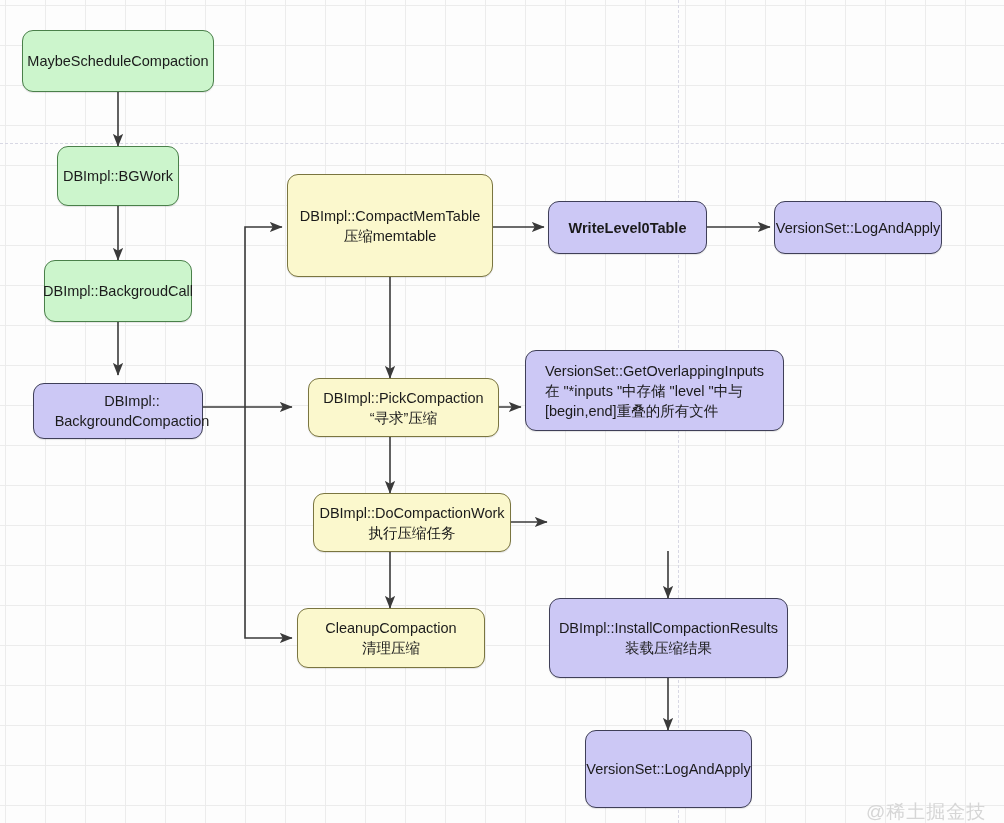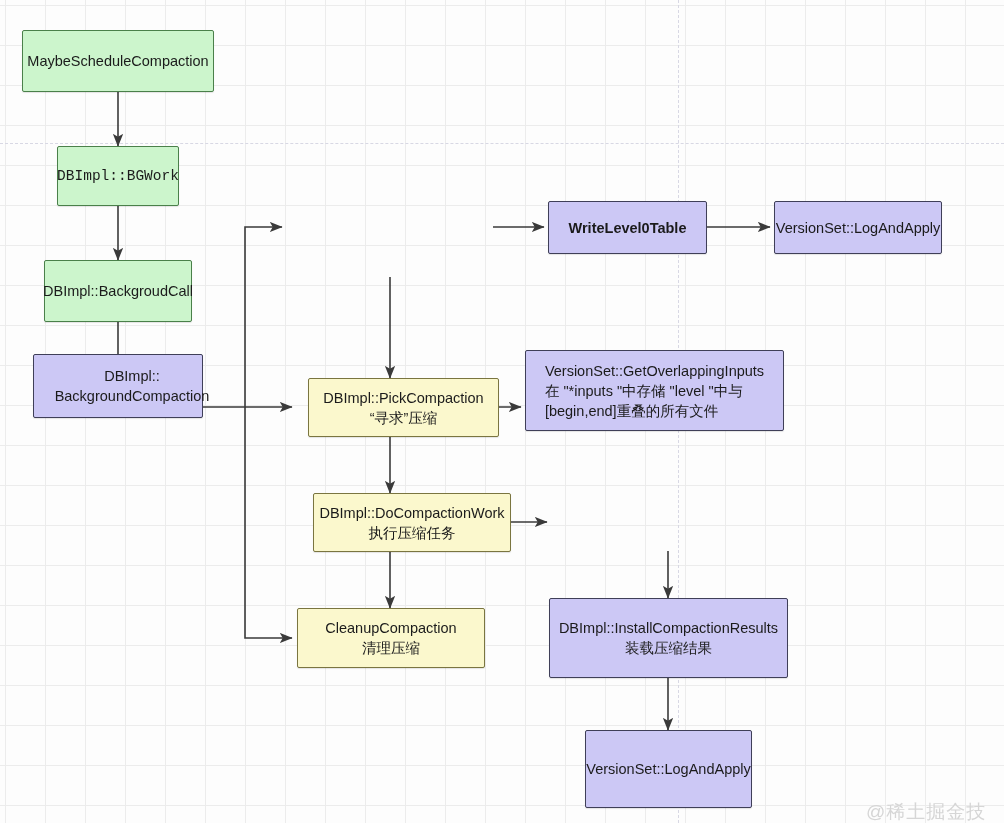--- a/index.html
+++ b/index.html
@@ -29,21 +29,21 @@
   .guide-v {
     position: absolute;
     top: 0; bottom: 0;
     width: 0;
     border-left: 1px dashed #d8d8e4;
   }
   .node {
     position: absolute;
     box-sizing: border-box;
     border: 1.3px solid #4b4b4b;
-    border-radius: 2px;
+    border-radius: 11px;
     display: flex;
     align-items: center;
     justify-content: center;
     text-align: center;
     color: #1b1b1b;
     font-size: 14.5px;
     line-height: 1.38;
     box-shadow: 0 1px 1px rgba(0,0,0,0.10);
     z-index: 3;
     white-space: nowrap;
@@ -102,35 +102,41 @@
       <path d="M390,552 L390,608"></path>
       <path d="M668,551 L668,598"></path>
       <path d="M668,678 L668,730"></path>
     </g>
   </svg>
 
   <div class="node green" style="left:22px; top:30px; width:192px; height:62px;">
     <span class="inner">MaybeScheduleCompaction</span>
   </div>
 
-  <div class="node green" style="left:57px; top:146px; width:122px; height:60px;font-family:Liberation Mono, monospace;">
+  <div class="node green" style="left:57px; top:146px; width:122px; height:60px;">
     <span class="inner">DBImpl::BGWork</span>
   </div>
 
   <div class="node green" style="left:44px; top:260px; width:148px; height:62px;">
     <span class="inner">DBImpl::BackgroudCall</span>
   </div>
 
-  <div class="node purple" style="left:33px; top:354px; width:170px; height:64px;padding-left:28px;">
+  <div class="node purple" style="left:33px; top:383px; width:170px; height:56px;padding-left:28px;">
     <span class="inner">
       <span>DBImpl::</span><br>
       <span>BackgroundCompaction</span>
     </span>
   </div>
 
+  <div class="node yellow" style="left:287px; top:174px; width:206px; height:103px;">
+    <span class="inner">
+      <span>DBImpl::CompactMemTable</span><br>
+      <span>压缩memtable</span>
+    </span>
+  </div>
 
   <div class="node purple bold" style="left:548px; top:201px; width:159px; height:53px;">
     <span class="inner">WriteLevel0Table</span>
   </div>
 
   <div class="node purple" style="left:774px; top:201px; width:168px; height:53px;">
     <span class="inner">VersionSet::LogAndApply</span>
   </div>
 
   <div class="node yellow" style="left:308px; top:378px; width:191px; height:59px;">

